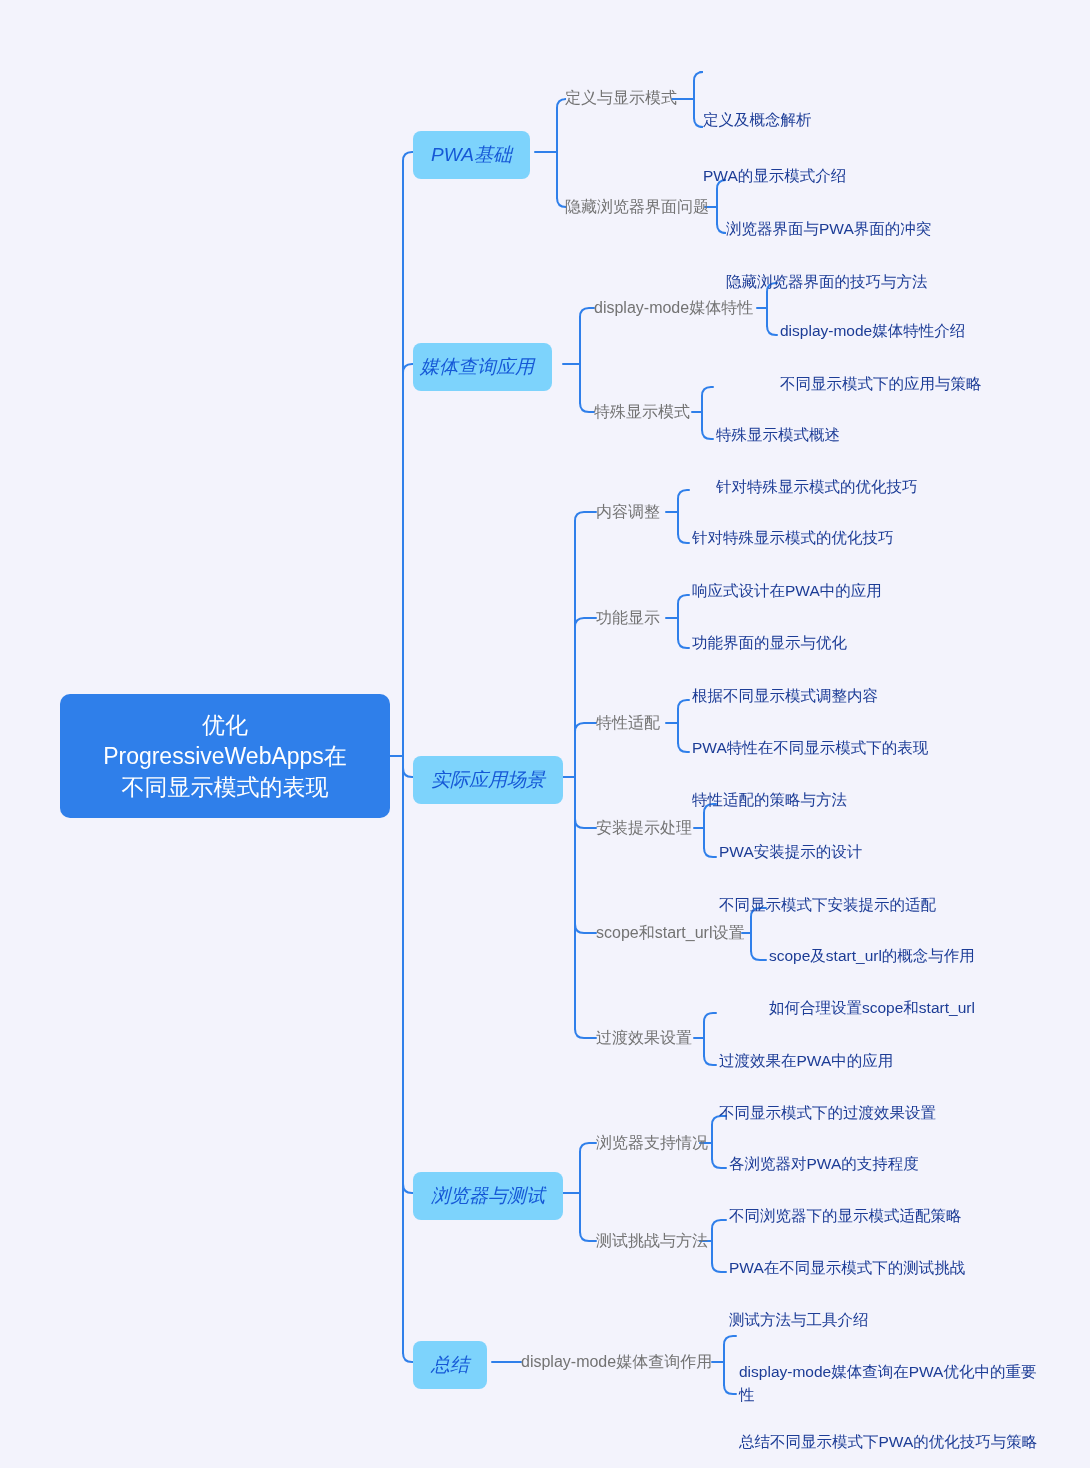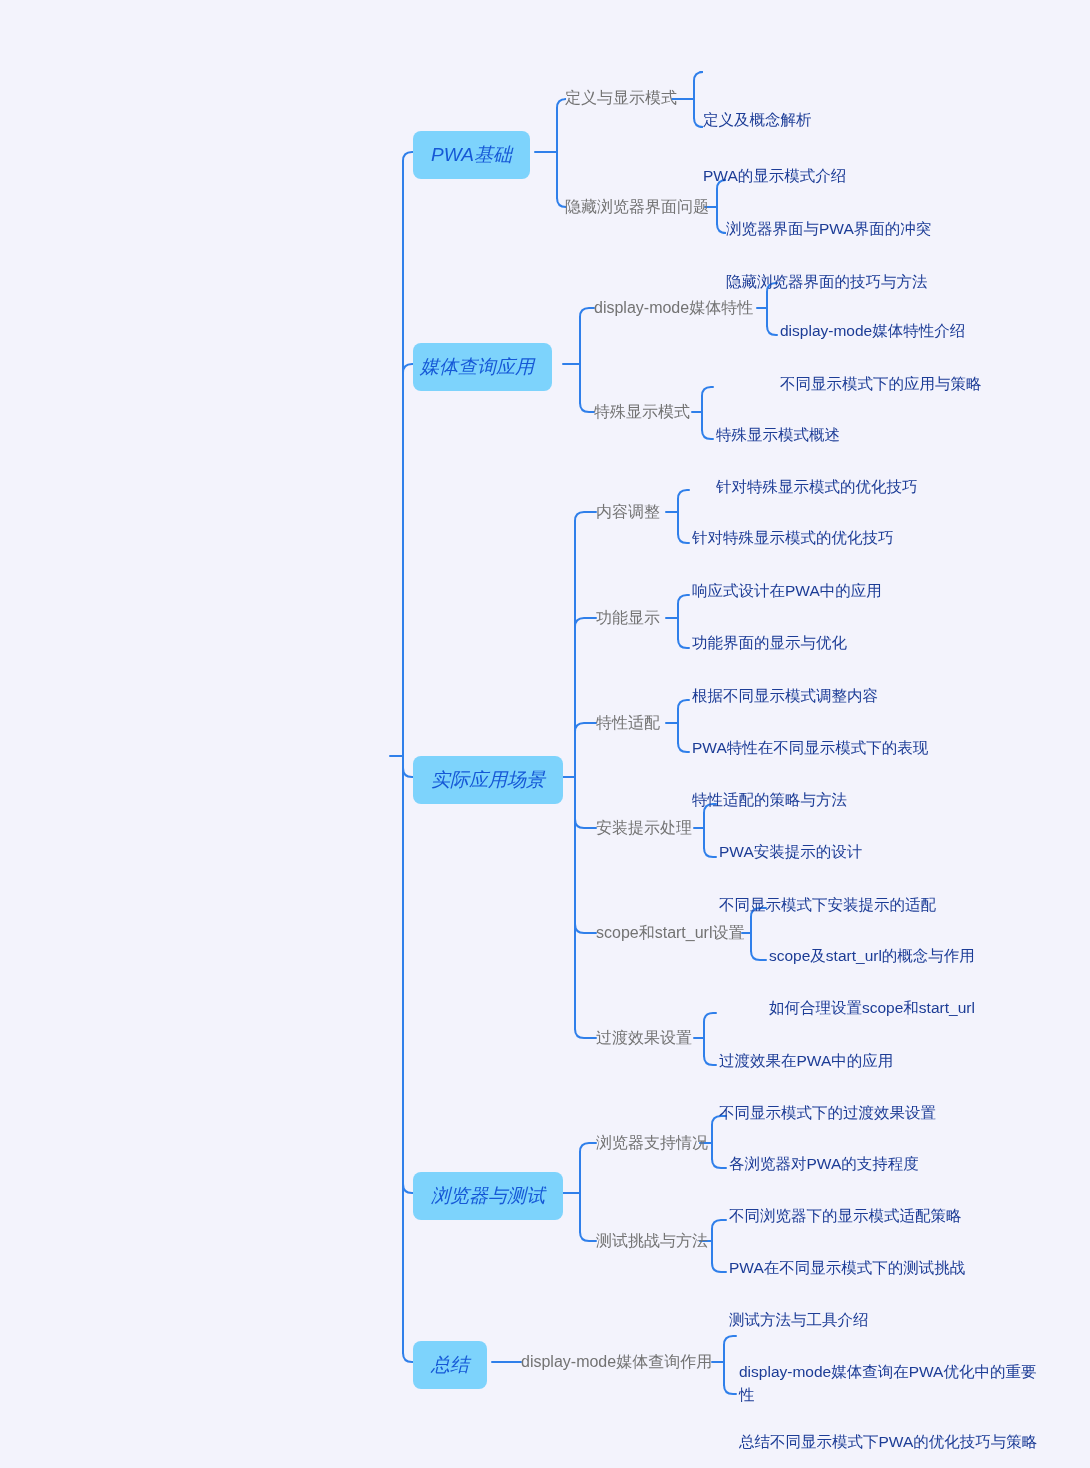--- a/index.html
+++ b/index.html
@@ -154,20 +154,23 @@
       <path d="M 712 1229 Q 712 1220 721 1220 L 726 1220" fill="none" stroke="#2f7fea" stroke-width="2" stroke-linecap="round"></path>
       <path d="M 712 1263 Q 712 1272 721 1272 L 726 1272" fill="none" stroke="#2f7fea" stroke-width="2" stroke-linecap="round"></path>
       <path d="M 492 1362 L 505 1362" fill="none" stroke="#2f7fea" stroke-width="2" stroke-linecap="round"></path>
       <path d="M 505 1362 L 521 1362" fill="none" stroke="#2f7fea" stroke-width="2" stroke-linecap="round"></path>
       <path d="M 712 1362 L 724 1362" fill="none" stroke="#2f7fea" stroke-width="2" stroke-linecap="round"></path>
       <path d="M 724 1345 L 724 1385" fill="none" stroke="#2f7fea" stroke-width="2" stroke-linecap="round"></path>
       <path d="M 724 1345 Q 724 1336 733 1336 L 736 1336" fill="none" stroke="#2f7fea" stroke-width="2" stroke-linecap="round"></path>
       <path d="M 724 1385 Q 724 1394 733 1394 L 736 1394" fill="none" stroke="#2f7fea" stroke-width="2" stroke-linecap="round"></path>
     </svg>
 
+  <div class="node root-node">优化
+ProgressiveWebApps在
+不同显示模式的表现</div>
 
   <div class="node l1-node" style="left:413px; top:131px;">PWA基础</div>
 
   <div class="node l2-node" style="left:565px; top:86px;">定义与显示模式</div>
   <div class="node l3-node" style="left:703px; top:60px; max-width:330px;">定义及概念解析</div>
   <div class="node l3-node" style="left:703px; top:116px; max-width:330px;">PWA的显示模式介绍</div>
 
   <div class="node l2-node" style="left:565px; top:195px;">隐藏浏览器界面问题</div>
   <div class="node l3-node" style="left:726px; top:169px; max-width:340px;">浏览器界面与PWA界面的冲突</div>
   <div class="node l3-node" style="left:726px; top:222px; max-width:340px;">隐藏浏览器界面的技巧与方法</div>

